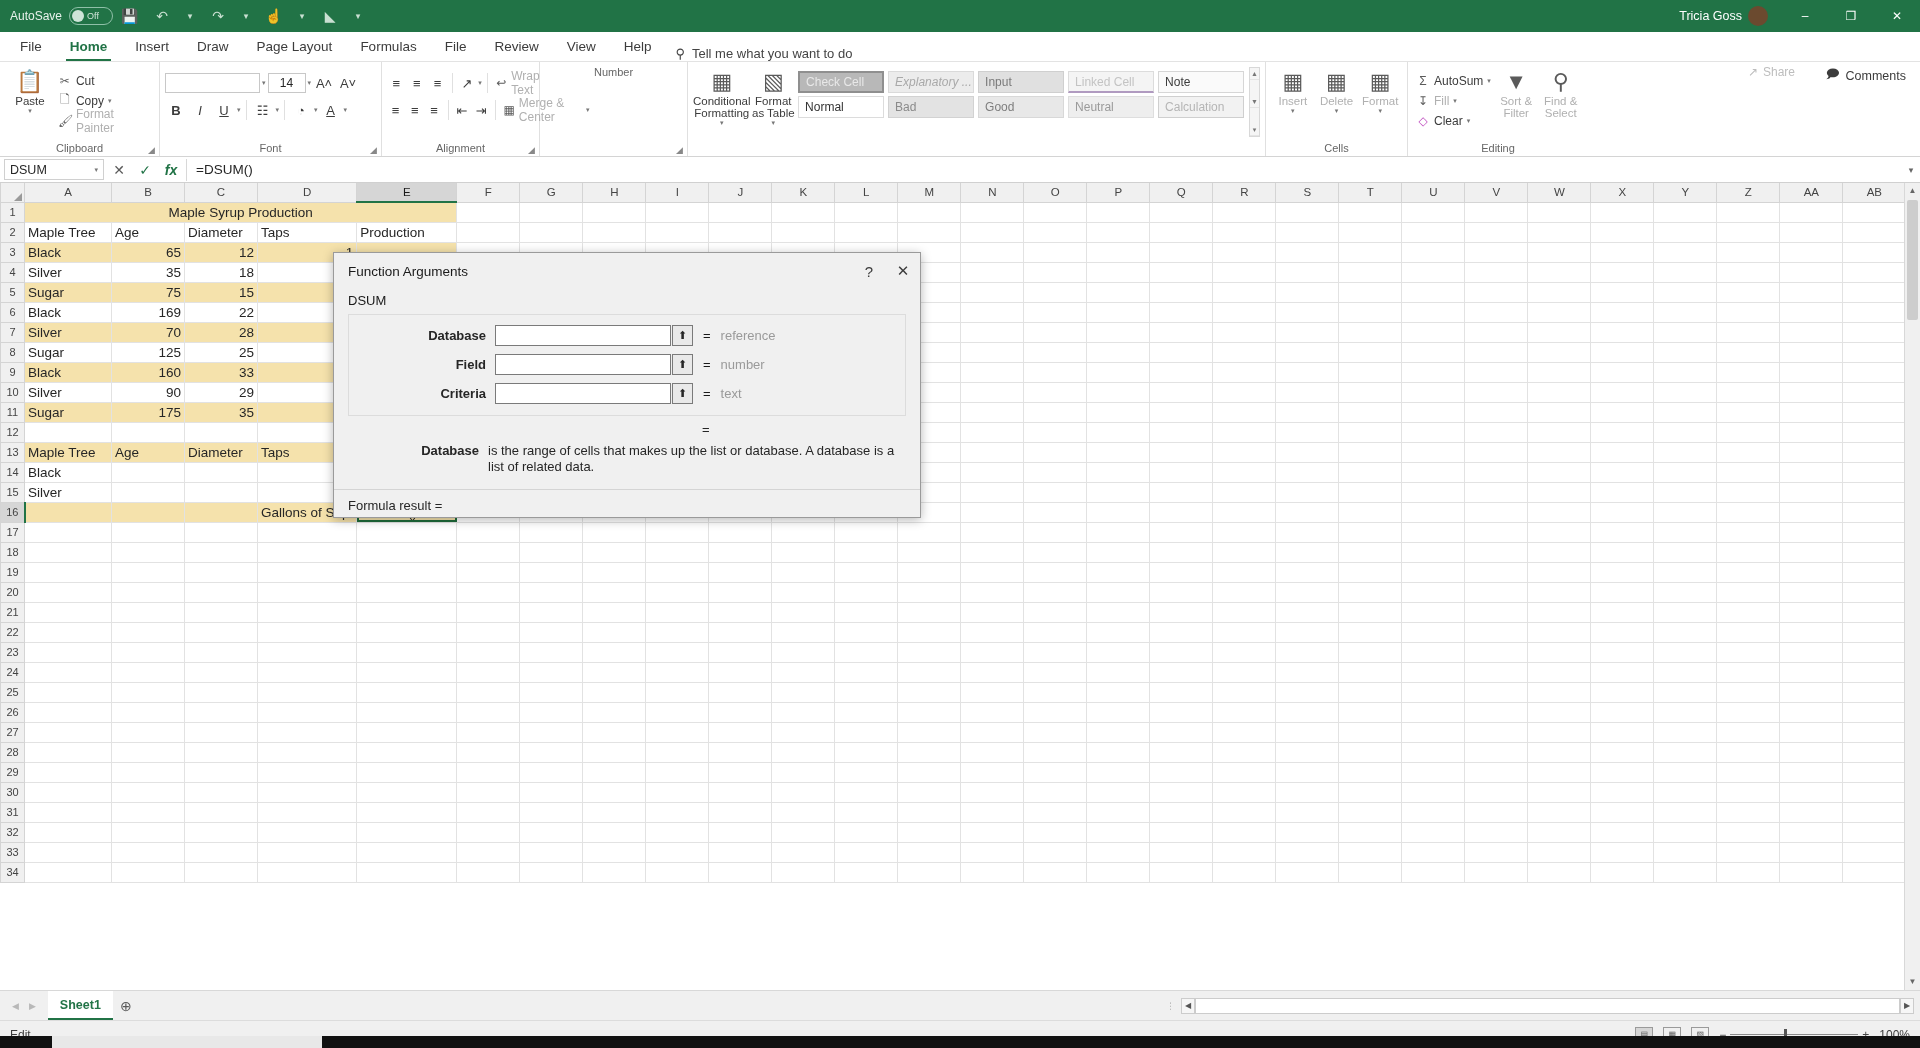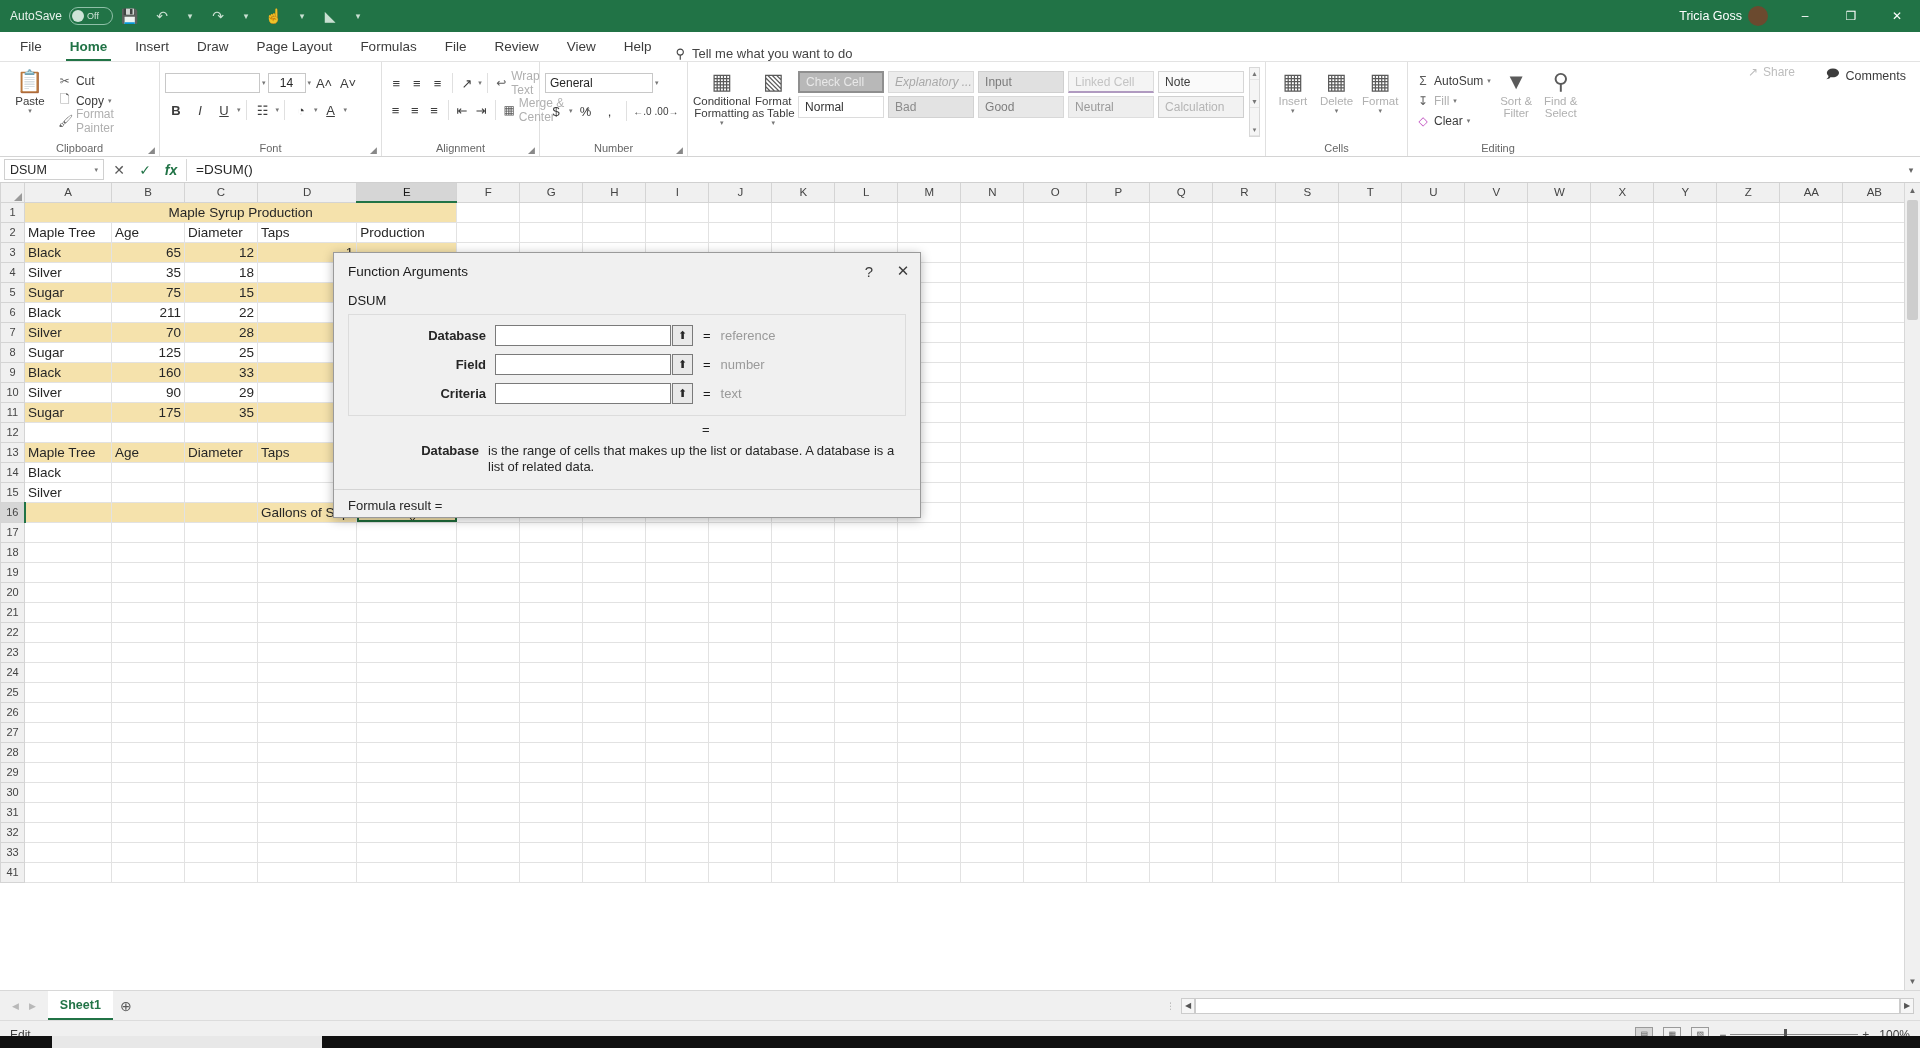--- a/index.html
+++ b/index.html
@@ -278,35 +278,20 @@
           <span>Merge &amp; Center</span>
           <span class="caret">▾</span>
         </div>
       </div>
     </div>
     <div class="grp-label">Alignment</div>
     <div class="dlg-launch">◢</div>
   </div>
 
   <div class="grp" style="width:148px">
-    <div class="grp-body" style="flex-direction:column;gap:4px;padding-top:6px">
-      <div class="rowline">
-        <div class="numfmt">General</div>
-        <span class="caret">▾</span>
-      </div>
-      <div class="rowline">
-        <div class="sq">$</div>
-        <span class="caret">▾</span>
-        <div class="sq">%</div>
-        <div class="sq">,</div>
-        <div class="vsep"></div>
-        <div class="sq" style="font-size:10px">←.0</div>
-        <div class="sq" style="font-size:10px">.00→</div>
-      </div>
-    </div>
     <div class="grp-label">Number</div>
     <div class="dlg-launch">◢</div>
   </div>
 
   <div class="grp" style="width:578px">
     <div class="grp-body">
       <div class="bigbtn" style="width:66px">
         <span class="ic">▦</span>
         <span class="cap">Conditional Formatting</span>
         <span class="caret">▾</span>
@@ -599,21 +584,21 @@
           <td class="cell" style="width: 63px;"></td>
           <td class="cell" style="width: 63px;"></td>
           <td class="cell" style="width: 63px;"></td>
           <td class="cell" style="width: 63px;"></td>
           <td class="cell" style="width: 63px;"></td>
           <td class="cell" style="width: 63px;"></td>
         </tr>
         <tr>
           <th class="rowhdr">6</th>
           <td class="cell" style="width: 87px;">Black</td>
-          <td class="cell num" style="width: 73px;">211</td>
+          <td class="cell num" style="width: 73px;">169</td>
           <td class="cell num" style="width: 73px;">22</td>
           <td class="cell num" style="width: 55px;">2</td>
           <td class="cell" style="width: 100px;"></td>
           <td class="cell" style="width: 63px;"></td>
           <td class="cell" style="width: 63px;"></td>
           <td class="cell" style="width: 63px;"></td>
           <td class="cell" style="width: 63px;"></td>
           <td class="cell" style="width: 63px;"></td>
           <td class="cell" style="width: 63px;"></td>
           <td class="cell" style="width: 63px;"></td>
@@ -1465,21 +1450,21 @@
           <td class="cell" style="width: 63px;"></td>
           <td class="cell" style="width: 63px;"></td>
           <td class="cell" style="width: 63px;"></td>
           <td class="cell" style="width: 63px;"></td>
           <td class="cell" style="width: 63px;"></td>
           <td class="cell" style="width: 63px;"></td>
           <td class="cell" style="width: 63px;"></td>
           <td class="cell" style="width: 63px;"></td>
         </tr>
         <tr>
-          <th class="rowhdr">41</th>
+          <th class="rowhdr">34</th>
           <td class="cell" style="width: 87px;"></td>
           <td class="cell" style="width: 73px;"></td>
           <td class="cell" style="width: 73px;"></td>
           <td class="cell" style="width: 55px;"></td>
           <td class="cell" style="width: 100px;"></td>
           <td class="cell" style="width: 63px;"></td>
           <td class="cell" style="width: 63px;"></td>
           <td class="cell" style="width: 63px;"></td>
           <td class="cell" style="width: 63px;"></td>
           <td class="cell" style="width: 63px;"></td>

